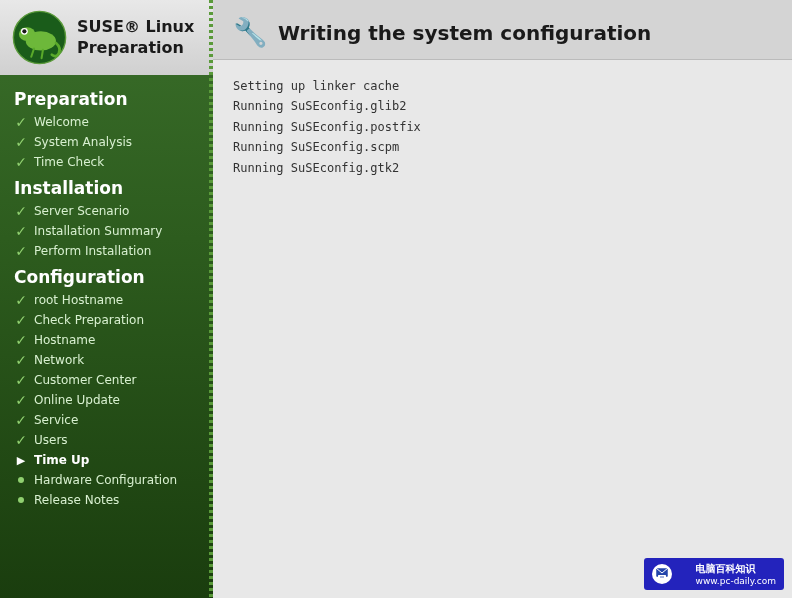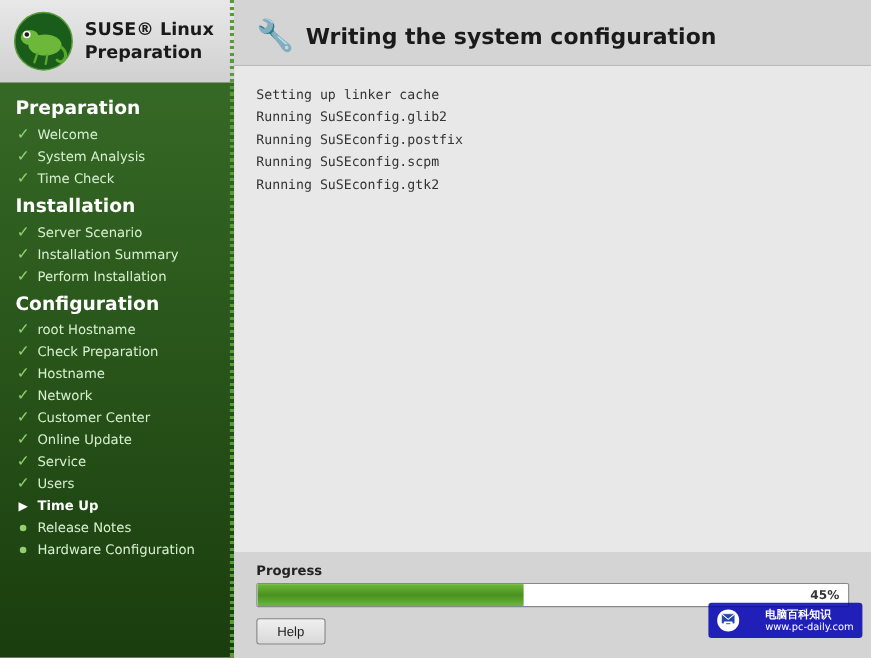--- a/index.html
+++ b/index.html
@@ -218,21 +218,21 @@
       border: 1px solid #888;
       border-radius: 3px;
       font-size: 12px;
       cursor: pointer;
       color: #222;
     }
 
     
     .watermark {
       position: absolute;
-      bottom: 18px;
+      bottom: 8px;
       right: 8px;
       background: rgba(0,0,180,0.85);
       color: white;
       padding: 4px 8px;
       font-size: 11px;
       border-radius: 3px;
       display: flex;
       align-items: center;
       gap: 24px;
       pointer-events: none;
@@ -373,55 +373,45 @@
     <div class="nav-item active">
       <span class="bullet">
           <span class="arrow-icon">▶</span>
         </span>
       <span class="nav-item-label">Time Up</span>
     </div>
     <div class="nav-item">
       <span class="bullet">
           <span class="dot-icon"></span>
         </span>
+      <span class="nav-item-label">Hardware Configuration</span>
+    </div>
+    <div class="nav-item">
+      <span class="bullet">
+          <span class="dot-icon"></span>
+        </span>
       <span class="nav-item-label">Release Notes</span>
-    </div>
-    <div class="nav-item">
-      <span class="bullet">
-          <span class="dot-icon"></span>
-        </span>
-      <span class="nav-item-label">Hardware Configuration</span>
     </div>
   </div>
 </div>
 
 <div id="main" style="position:relative;">
   <div class="main-header">
     <span class="header-icon">🔧</span>
     <span class="header-title">Writing the system configuration</span>
   </div>
 
   <div class="main-content">
     <div class="log-line">Setting up linker cache</div>
     <div class="log-line">Running SuSEconfig.glib2</div>
     <div class="log-line">Running SuSEconfig.postfix</div>
     <div class="log-line">Running SuSEconfig.scpm</div>
     <div class="log-line">Running SuSEconfig.gtk2</div>
   </div>
 
-  <div class="main-footer">
-    <div class="progress-label">Progress</div>
-    <div class="progress-bar-container">
-      <div class="progress-bar-fill" style="width: 45%;"></div>
-      <span class="progress-text">45%</span>
-    </div>
-    <div class="footer-buttons">
-      <button class="btn">Help</button>
-    </div>
-  </div>
 
   <div class="watermark" style="position:absolute;">
     <div class="watermark-icon">
       <svg viewBox="0 0 14 14" xmlns="http://www.w3.org/2000/svg">
         <rect x="1" y="1" width="12" height="9" rx="1" fill="#2244aa" stroke="#fff" stroke-width="0.5"></rect>
         <polyline points="1,1 7,6 13,1" stroke="#fff" stroke-width="1" fill="none"></polyline>
         <rect x="3" y="8" width="8" height="4" rx="0.5" fill="#fff"></rect>
         <line x1="5" y1="10" x2="9" y2="10" stroke="#2244aa" stroke-width="0.8"></line>
       </svg>
     </div>

